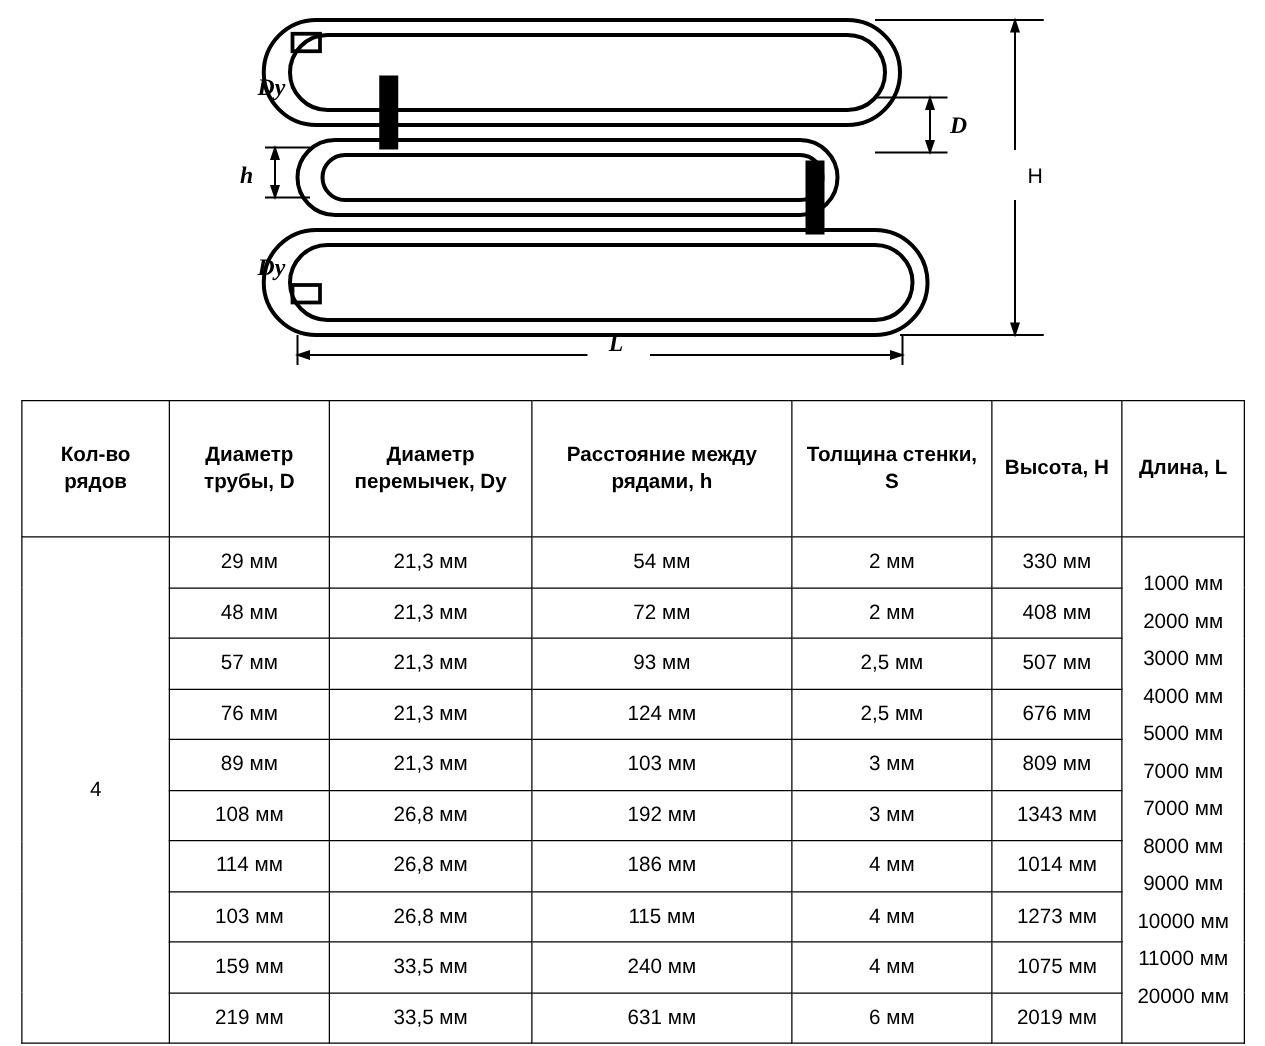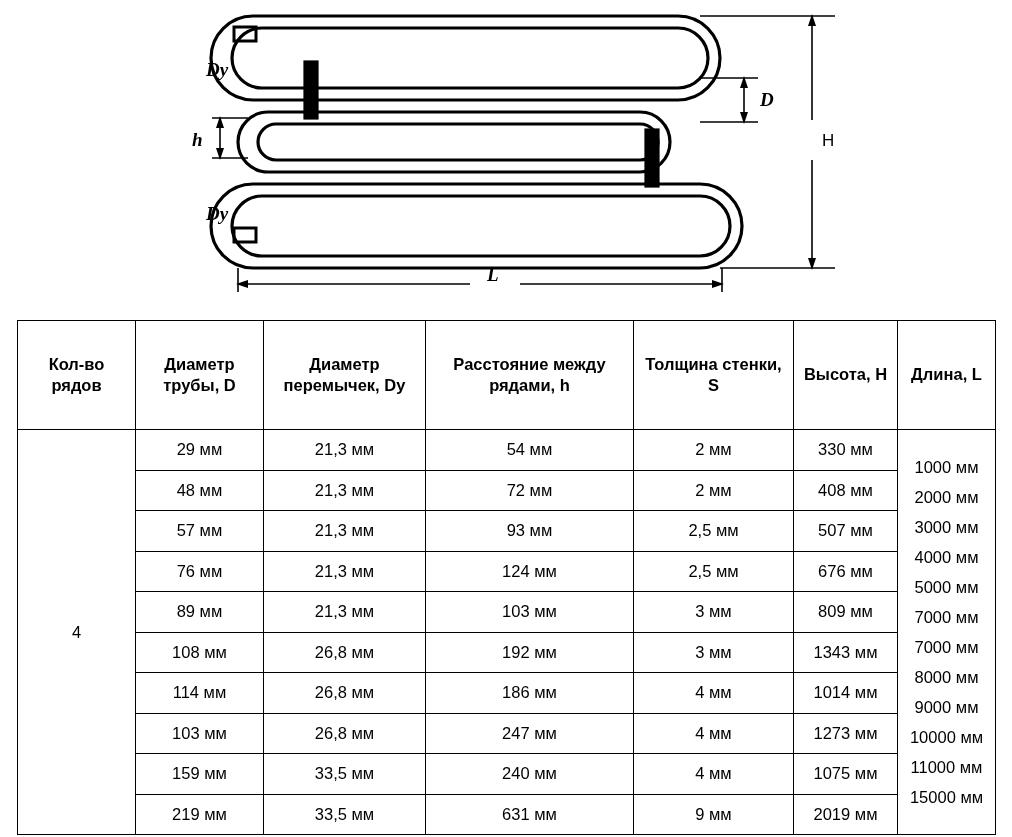--- a/index.html
+++ b/index.html
@@ -198,21 +198,21 @@
           <div>2000 мм</div>
           <div>3000 мм</div>
           <div>4000 мм</div>
           <div>5000 мм</div>
           <div>7000 мм</div>
           <div>7000 мм</div>
           <div>8000 мм</div>
           <div>9000 мм</div>
           <div>10000 мм</div>
           <div>11000 мм</div>
-          <div>15000 мм</div>
+          <div>20000 мм</div>
         </td>
       </tr>
       <tr>
         <td>48 мм</td>
         <td>21,3 мм</td>
         <td>72 мм</td>
         <td>2 мм</td>
         <td>408 мм</td>
       </tr>
       <tr>
@@ -246,32 +246,32 @@
       <tr>
         <td>114 мм</td>
         <td>26,8 мм</td>
         <td>186 мм</td>
         <td>4 мм</td>
         <td>1014 мм</td>
       </tr>
       <tr>
         <td>103 мм</td>
         <td>26,8 мм</td>
-        <td>247 мм</td>
+        <td>115 мм</td>
         <td>4 мм</td>
         <td>1273 мм</td>
       </tr>
       <tr>
         <td>159 мм</td>
         <td>33,5 мм</td>
         <td>240 мм</td>
         <td>4 мм</td>
         <td>1075 мм</td>
       </tr>
       <tr>
         <td>219 мм</td>
         <td>33,5 мм</td>
         <td>631 мм</td>
-        <td>9 мм</td>
+        <td>6 мм</td>
         <td>2019 мм</td>
       </tr>
     </tbody>
 </table>
 
 </body></html>

